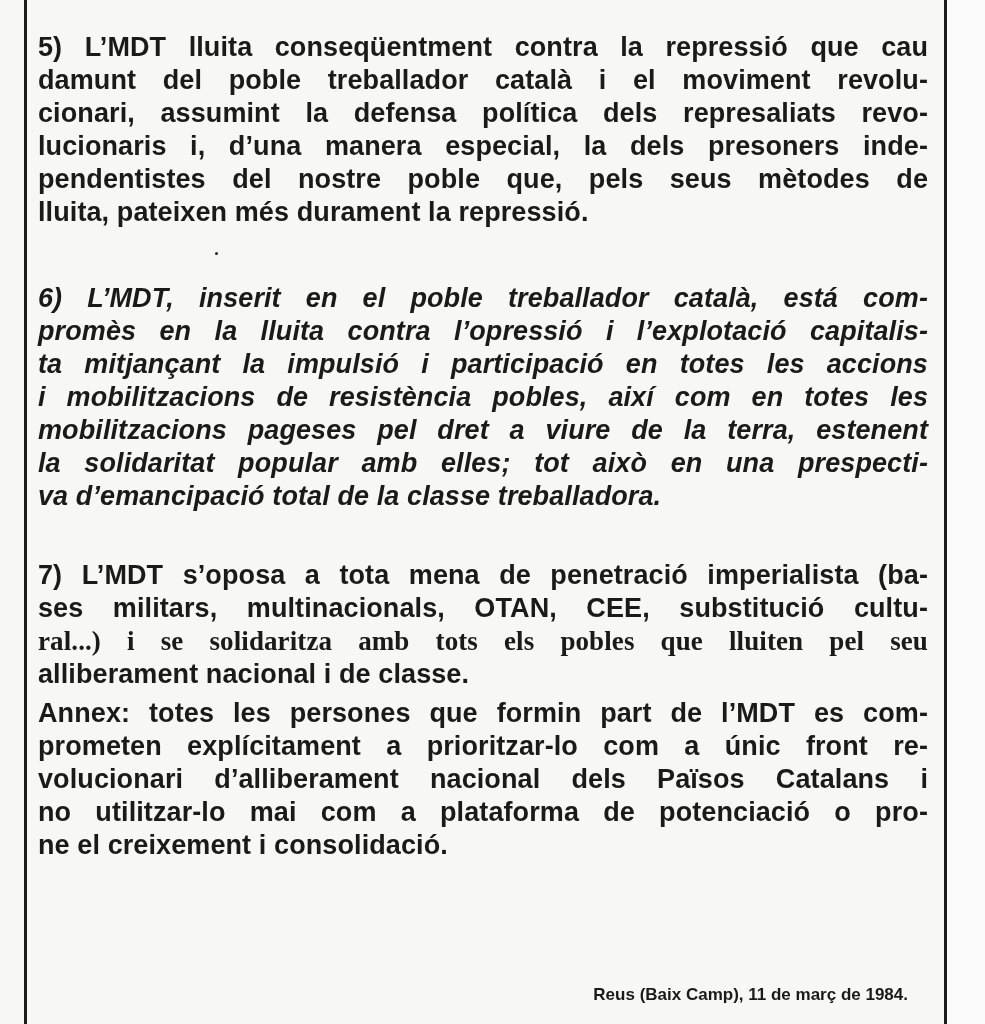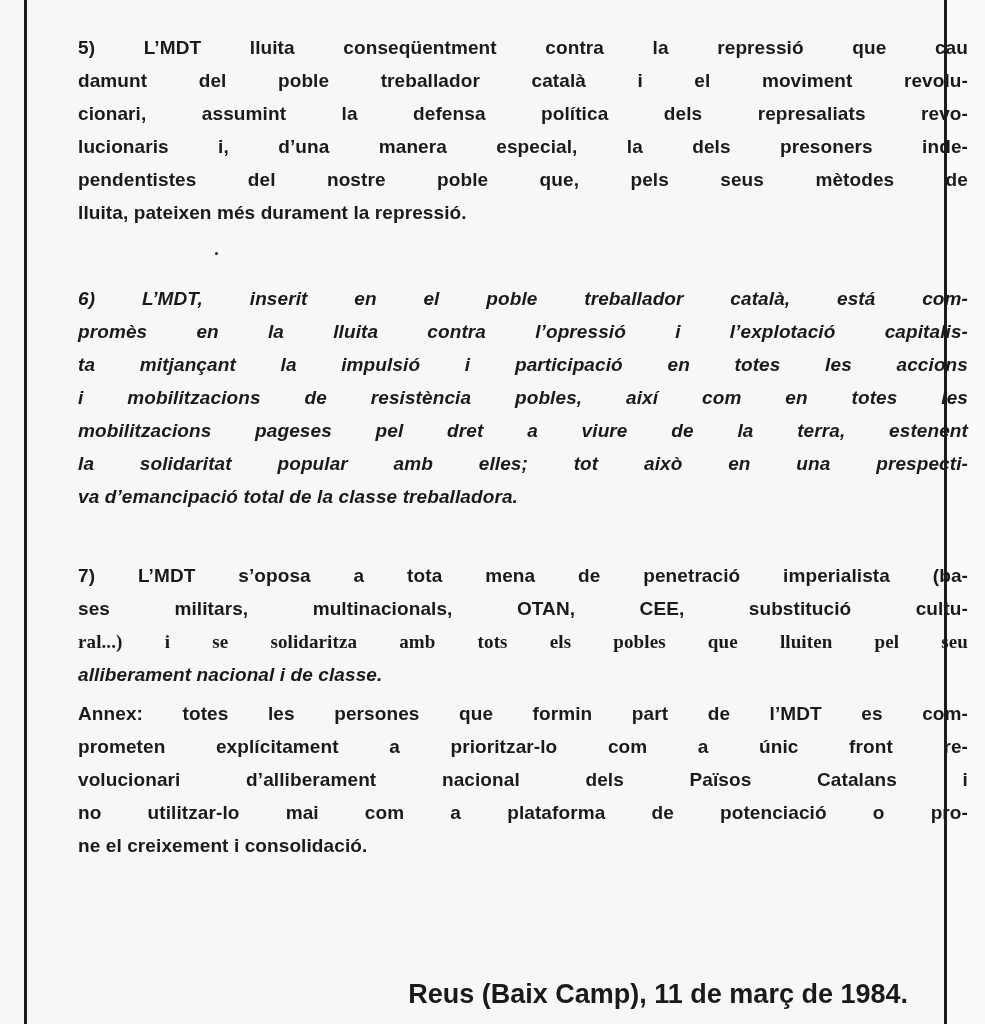--- a/index.html
+++ b/index.html
@@ -11,31 +11,30 @@
   }
   .frame-left { position:absolute; left:24px; top:0; width:3px; height:1024px; background:#1c1c1c; }
   .frame-right { position:absolute; left:944px; top:0; width:3px; height:1024px; background:#1c1c1c; }
   .outer-right { position:absolute; left:947px; top:0; width:38px; height:1024px; background:#fafafa; }
   .page {
     position:absolute; left:38px; top:0; width:890px; height:1024px;
   }
   .para { position:absolute; left:0; width:890px; }
   .line {
     display:block; height:33px; line-height:33px;
-    font-size:19px; font-weight:bold;
+    font-size:27px; font-weight:bold;
     white-space:nowrap;
     text-align:justify; text-align-last:justify;
     letter-spacing:0.1px;
     transform-origin:left center;
-    margin-left:40px;
   }
   .line.last { text-align-last:left; }
   .sig {
     position:absolute; right:20px; top:978px;
-    font-size:27px; font-weight:bold; line-height:33px; white-space:nowrap;
+    font-size:17px; font-weight:bold; line-height:33px; white-space:nowrap;
   }
   .stray-dot { position:absolute; left:215px; top:252px; width:3px; height:3px; border-radius:50%; background:#222; }
 </style>
 </head>
 <body>
 
 <div class="frame-left"></div>
 <div class="frame-right"></div>
 <div class="outer-right"></div>
 <div class="stray-dot"></div>
@@ -58,21 +57,21 @@
     <span class="line" style="display: block; width: 890px; text-align-last: justify;">i mobilitzacions de resistència pobles, així com en totes les</span>
     <span class="line" style="display: block; width: 890px; text-align-last: justify;">mobilitzacions pageses pel dret a viure de la terra, estenent</span>
     <span class="line" style="display: block; width: 890px; text-align-last: justify;">la solidaritat popular amb elles; tot això en una prespecti-</span>
     <span class="line last" style="display: block; width: auto; text-align-last: left;">va d’emancipació total de la classe treballadora.</span>
   </div>
 
   <div class="para" style="top:559px;">
     <span class="line" style="display: block; width: 890px; text-align-last: justify;">7) L’MDT s’oposa a tota mena de penetració imperialista (ba-</span>
     <span class="line" style="display: block; width: 890px; text-align-last: justify;">ses militars, multinacionals, OTAN, CEE, substitució cultu-</span>
     <span class="line" style="display: block; width: 890px; text-align-last: justify; font-family: Liberation Serif, serif;">ral...) i se solidaritza amb tots els pobles que lluiten pel seu</span>
-    <span class="line last" style="display: block; width: auto; text-align-last: left; font-style: italic;">alliberament nacional i de classe.</span>
+    <span class="line last" style="display: block; width: auto; text-align-last: left;">alliberament nacional i de classe.</span>
   </div>
 
   <div class="para" style="top:697px;">
     <span class="line" style="display: block; width: 890px; text-align-last: justify;">Annex: totes les persones que formin part de l’MDT es com-</span>
     <span class="line" style="display: block; width: 890px; text-align-last: justify;">prometen explícitament a prioritzar-lo com a únic front re-</span>
     <span class="line" style="display: block; width: 890px; text-align-last: justify;">volucionari d’alliberament nacional dels Països Catalans i</span>
     <span class="line" style="display: block; width: 890px; text-align-last: justify;">no utilitzar-lo mai com a plataforma de potenciació o pro-</span>
     <span class="line last" style="display: block; width: auto; text-align-last: left;">ne el creixement i consolidació.</span>
   </div>
 

